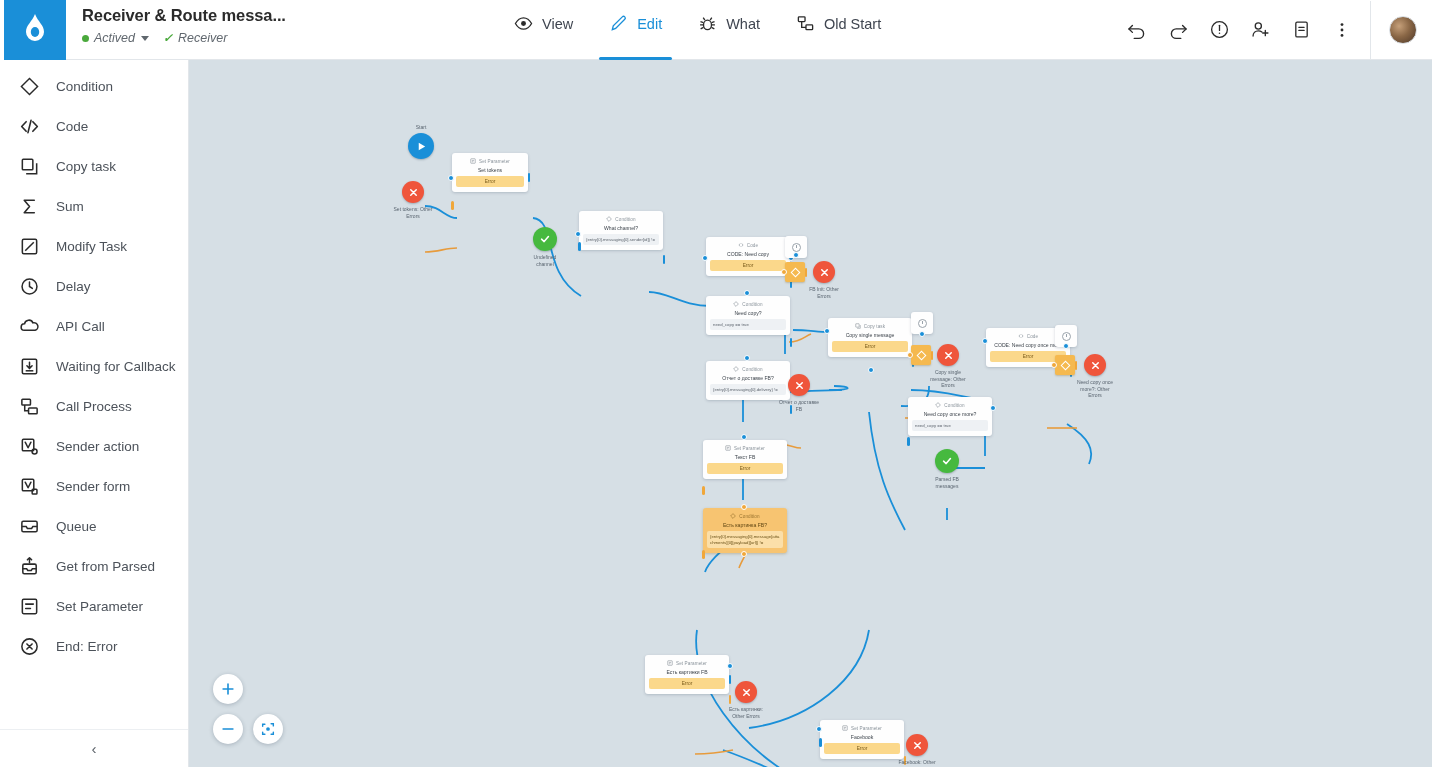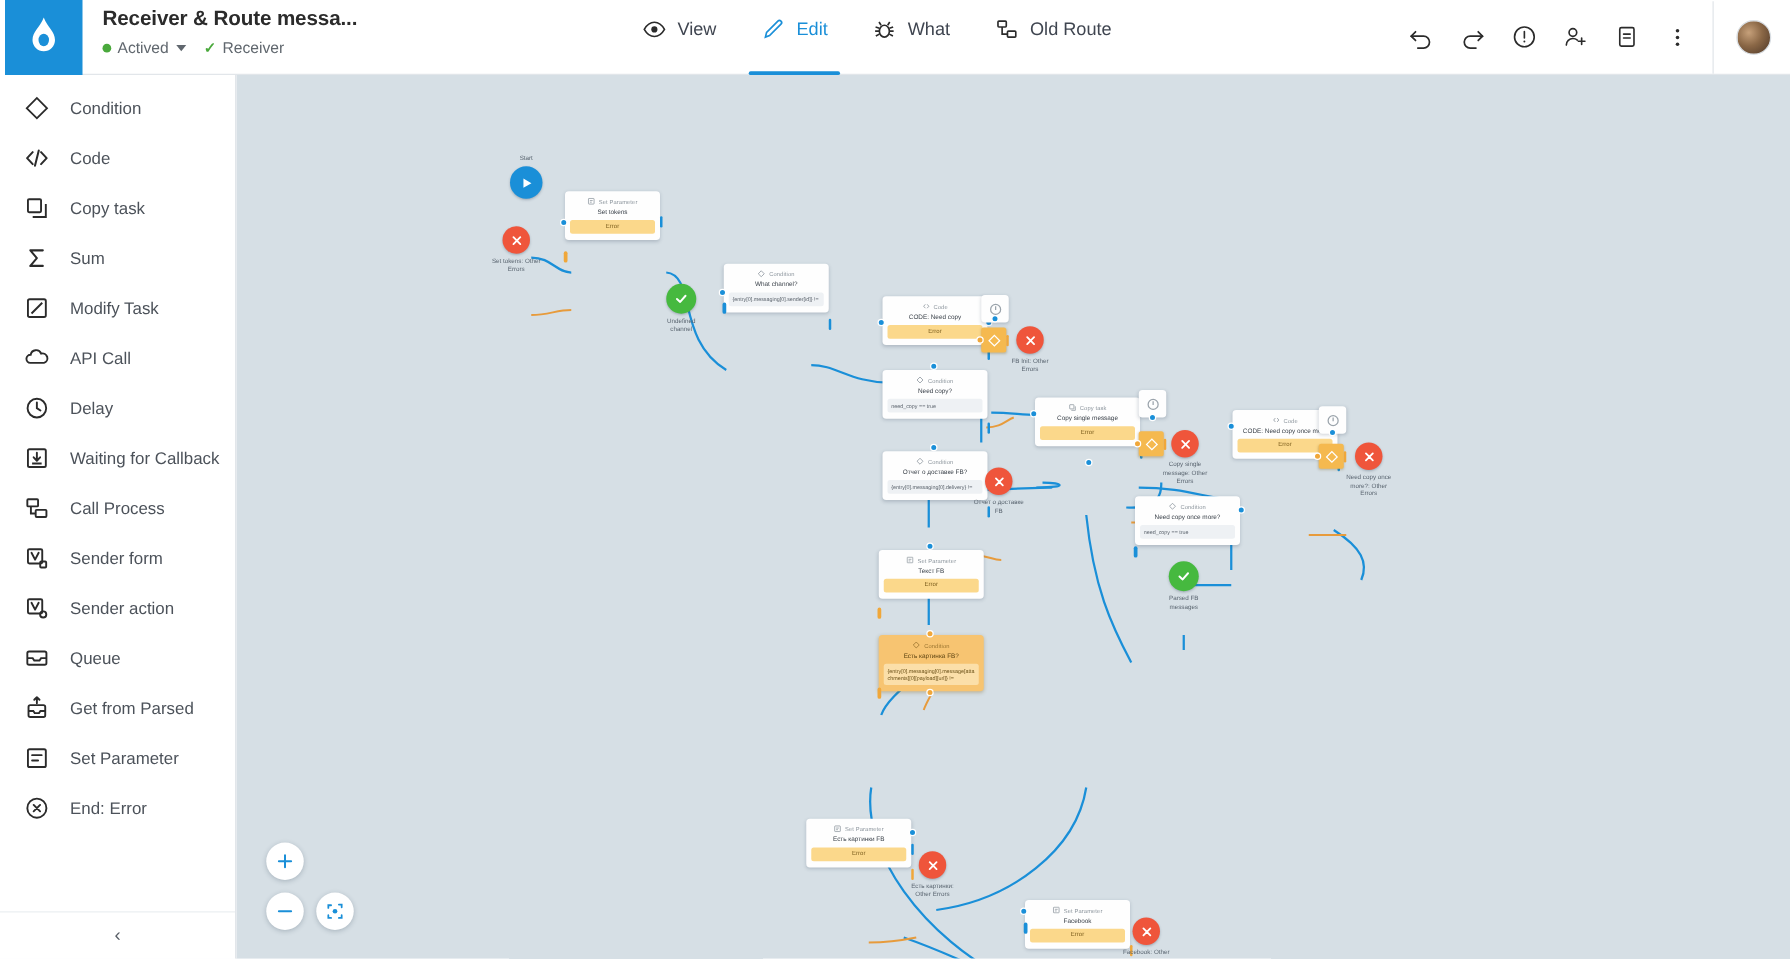--- a/index.html
+++ b/index.html
@@ -16,21 +16,21 @@
     position: absolute; top: 0; left: 4px; width: 1432px; height: 60px;
     background: #ffffff; border-bottom: 1px solid #e2e6ea;
     display: flex; align-items: stretch; z-index: 40;
   }
   .brand-tile {
     width: 62px; height: 60px; background: #1a8fd8;
     display: flex; align-items: center; justify-content: center; flex: 0 0 62px;
   }
   .title-block { padding-left: 16px; padding-top: 6px; flex: 0 0 auto; width: 430px; }
   .app-title { font-size: 16.5px; font-weight: bold; color: #2b2b2b; letter-spacing: -0.1px; }
-  .status-row { display: flex; align-items: center; gap: 14px; margin-top: 6px; }
+  .status-row { display: flex; align-items: center; gap: 14px; margin-top: 6px; font-style: italic; }
   .status-item { display: flex; align-items: center; gap: 5px; font-size: 12.5px; color: #60676e; }
   .dot-green { width: 7px; height: 7px; border-radius: 50%; background: #4aa93c; display: inline-block; }
   .caret-down {
     width: 0; height: 0; border-left: 4px solid transparent; border-right: 4px solid transparent;
     border-top: 5px solid #60676e; display: inline-block; margin-left: 1px;
   }
   .check-green { color: #4aa93c; font-size: 12px; font-weight: bold; }
 
   .nav-tabs { display: flex; align-items: flex-start; gap: 0; padding-top: 14px; flex: 1 1 auto; }
   .nav-tab {
@@ -225,21 +225,21 @@
       </div>
 
       <div class="nav-tab">
         <span class="nav-icon">
           <svg width="19" height="19" viewBox="0 0 20 20" fill="none" stroke="#2b2b2b" stroke-width="1.4">
             <rect x="2.5" y="3" width="7" height="5" rx="0.8"></rect>
             <rect x="10.5" y="11.5" width="7" height="5" rx="0.8"></rect>
             <path d="M6 8 V14 H10.5"></path>
           </svg>
         </span>
-        <span class="lbl">Old Route</span>
+        <span class="lbl">Old Start</span>
       </div>
     </div>
 
     <div class="header-actions">
       <div class="hact">
         <svg width="22" height="22" viewBox="0 0 24 24" fill="none" stroke="#2b2b2b" stroke-width="1.5" stroke-linecap="round">
           <path d="M7 7 L3.2 10.8 L7 14.6"></path>
           <path d="M3.4 10.8 H14 a5.2 5.2 0 0 1 0 10.4 H9"></path>
         </svg>
       </div>
@@ -329,34 +329,34 @@
               <rect x="3.5" y="3.5" width="15" height="15" rx="1.5"></rect>
               <path d="M6.5 15.5 L15.5 6.5"></path>
             </svg>
         </span>
         <span class="side-label">Modify Task</span>
       </div>
 
       <div class="side-item">
         <span class="side-ico">
           <svg width="21" height="21" viewBox="0 0 22 22" fill="none" stroke="#2b2b2b" stroke-width="1.6">
-              <path d="M5.5 15 a3.4 3.4 0 0 1 .3 -6.8 a4.6 4.6 0 0 1 8.8 -1 a3.9 3.9 0 0 1 2.3 7.8 z"></path>
-            </svg>
-        </span>
-        <span class="side-label">API Call</span>
-      </div>
-
-      <div class="side-item">
-        <span class="side-ico">
-          <svg width="21" height="21" viewBox="0 0 22 22" fill="none" stroke="#2b2b2b" stroke-width="1.6">
               <circle cx="11" cy="11" r="7.8"></circle>
               <path d="M11 6.3 V11 L14 13" stroke-linecap="round"></path>
             </svg>
         </span>
         <span class="side-label">Delay</span>
+      </div>
+
+      <div class="side-item">
+        <span class="side-ico">
+          <svg width="21" height="21" viewBox="0 0 22 22" fill="none" stroke="#2b2b2b" stroke-width="1.6">
+              <path d="M5.5 15 a3.4 3.4 0 0 1 .3 -6.8 a4.6 4.6 0 0 1 8.8 -1 a3.9 3.9 0 0 1 2.3 7.8 z"></path>
+            </svg>
+        </span>
+        <span class="side-label">API Call</span>
       </div>
 
       <div class="side-item">
         <span class="side-ico">
           <svg width="21" height="21" viewBox="0 0 22 22" fill="none" stroke="#2b2b2b" stroke-width="1.6">
               <rect x="3.5" y="3.5" width="15" height="15" rx="1.3"></rect>
               <path d="M11 6.5 V13 M8.3 10.3 L11 13.2 L13.7 10.3" stroke-linecap="round" stroke-linejoin="round"></path>
               <path d="M7 15.5 H15"></path>
             </svg>
         </span>
@@ -373,35 +373,35 @@
         </span>
         <span class="side-label">Call Process</span>
       </div>
 
 
       <div class="side-item">
         <span class="side-ico">
           <svg width="21" height="21" viewBox="0 0 22 22" fill="none" stroke="#2b2b2b" stroke-width="1.6">
               <rect x="3.5" y="3.5" width="12" height="12" rx="1.2"></rect>
               <path d="M6.5 6.5 L9.5 12.3 L12.5 6.5" stroke-linecap="round" stroke-linejoin="round"></path>
-              <rect x="13.8" y="13.8" width="5" height="5" rx="0.8"></rect>
-            </svg>
-        </span>
-        <span class="side-label">Sender form</span>
+              <circle cx="16.3" cy="16.3" r="2.6"></circle>
+            </svg>
+        </span>
+        <span class="side-label">Sender action</span>
       </div>
 
       <div class="side-item">
         <span class="side-ico">
           <svg width="21" height="21" viewBox="0 0 22 22" fill="none" stroke="#2b2b2b" stroke-width="1.6">
               <rect x="3.5" y="3.5" width="12" height="12" rx="1.2"></rect>
               <path d="M6.5 6.5 L9.5 12.3 L12.5 6.5" stroke-linecap="round" stroke-linejoin="round"></path>
-              <circle cx="16.3" cy="16.3" r="2.6"></circle>
-            </svg>
-        </span>
-        <span class="side-label">Sender action</span>
+              <rect x="13.8" y="13.8" width="5" height="5" rx="0.8"></rect>
+            </svg>
+        </span>
+        <span class="side-label">Sender form</span>
       </div>
 
       <div class="side-item">
         <span class="side-ico">
           <svg width="21" height="21" viewBox="0 0 22 22" fill="none" stroke="#2b2b2b" stroke-width="1.6">
               <rect x="3" y="5.5" width="16" height="11" rx="1.5"></rect>
               <path d="M3 11 H7.5 L8.8 13 H13.2 L14.5 11 H19"></path>
             </svg>
         </span>
         <span class="side-label">Queue</span>

